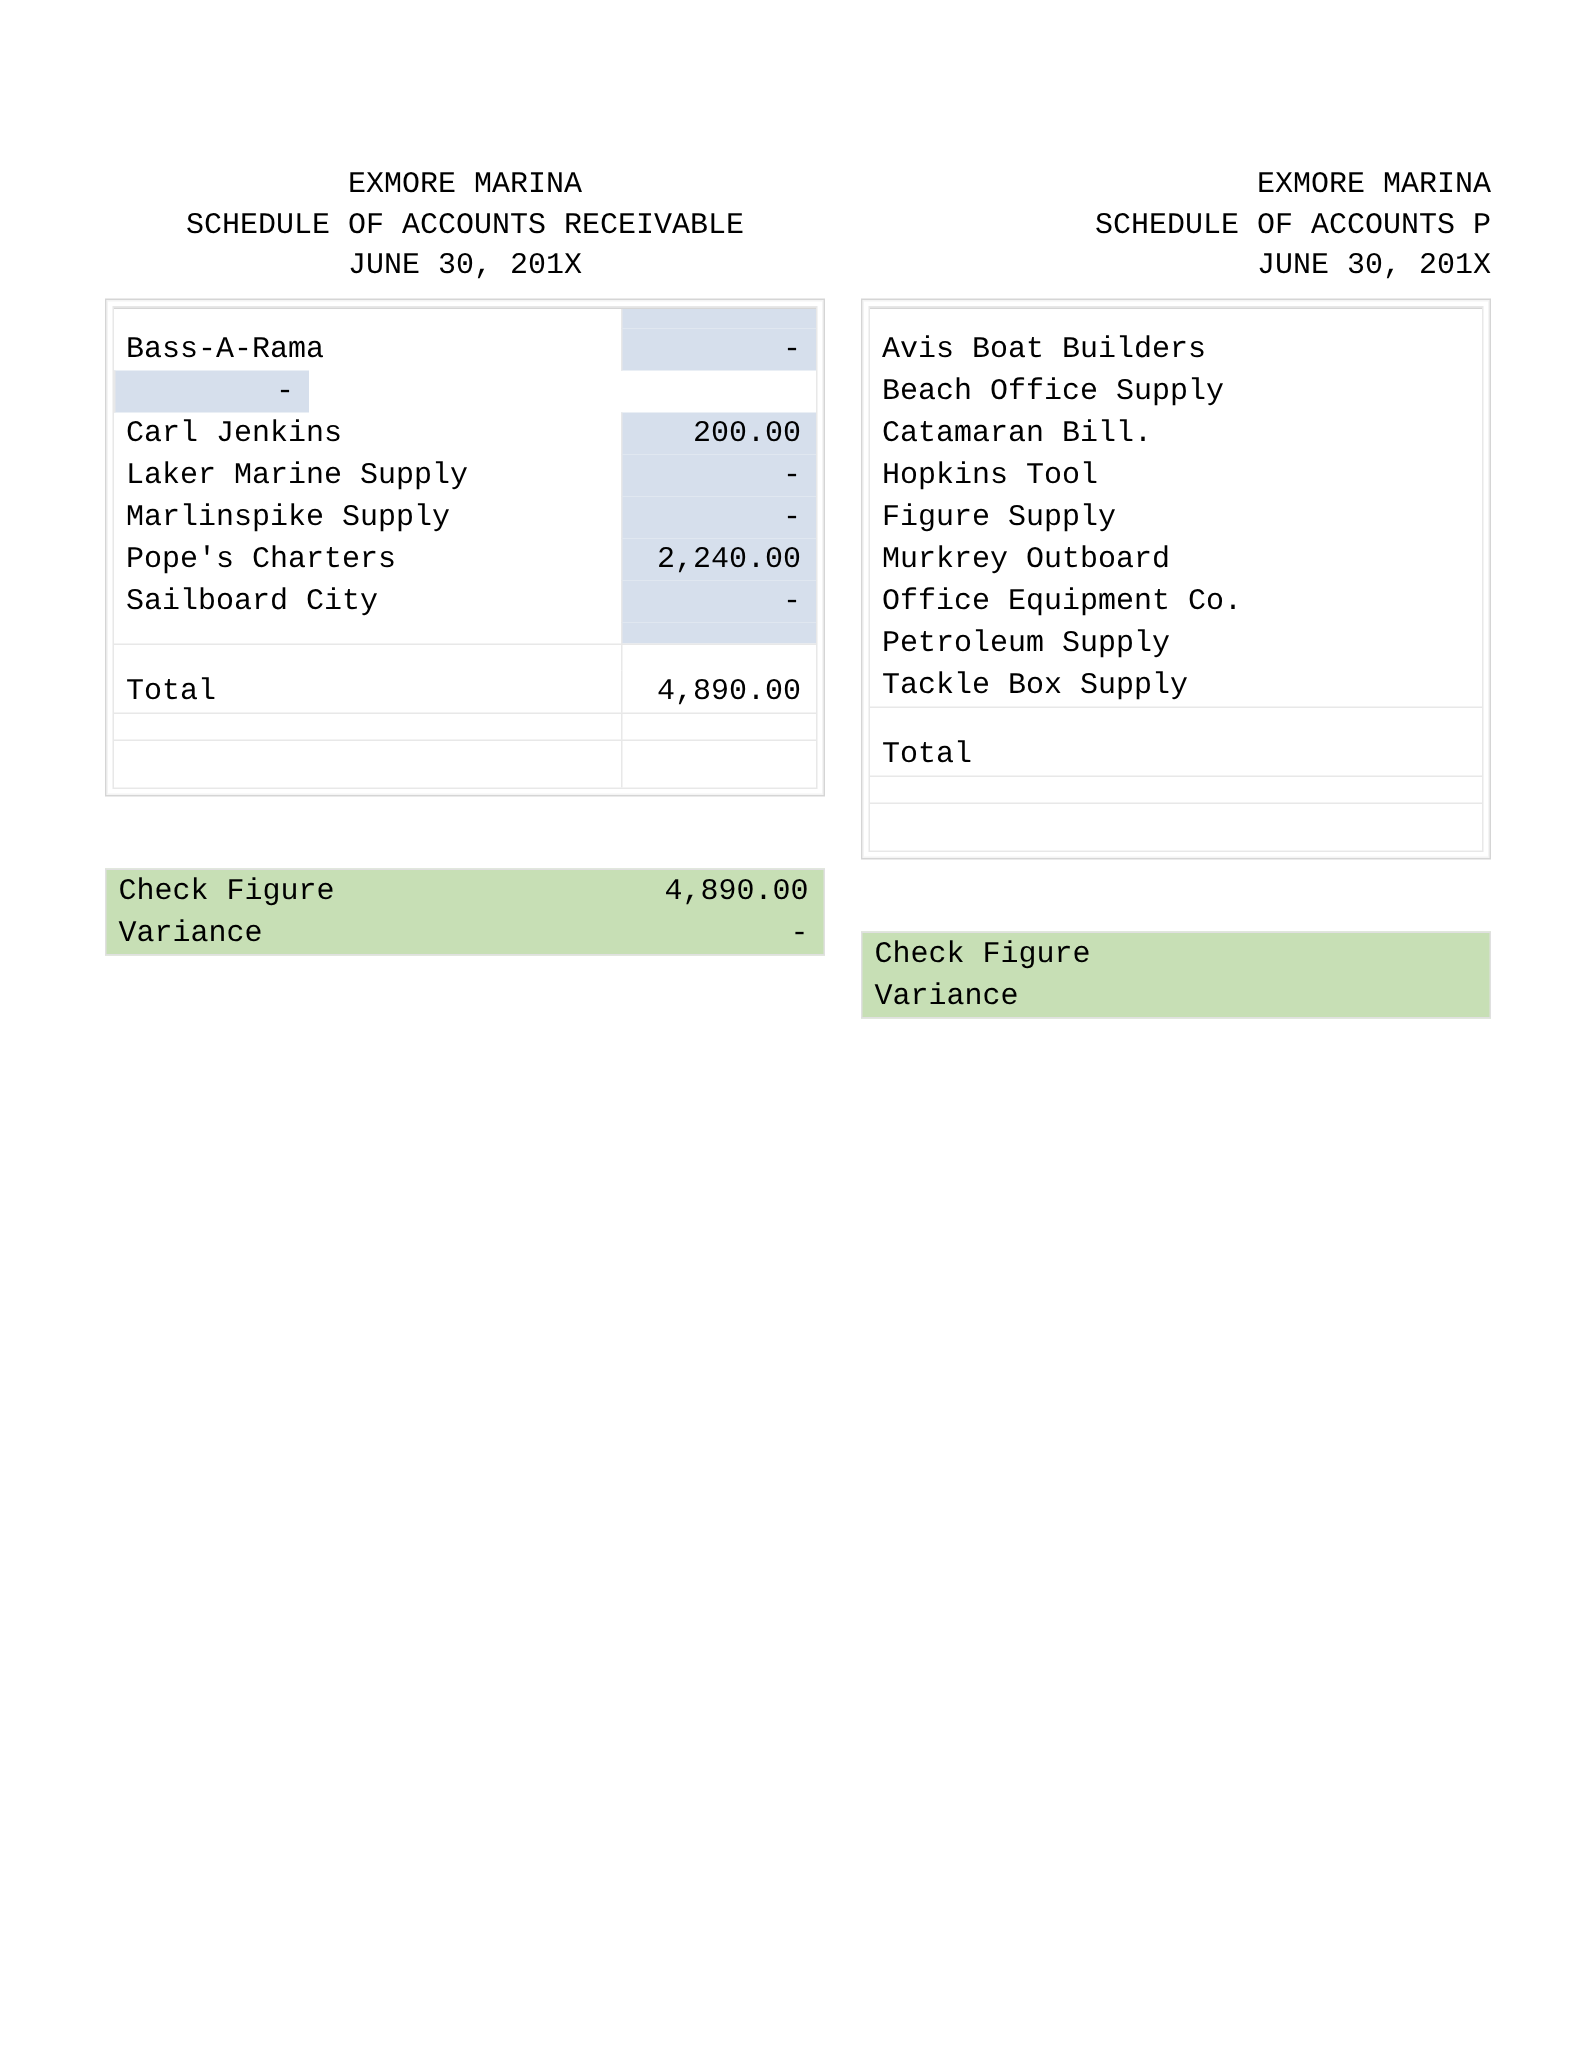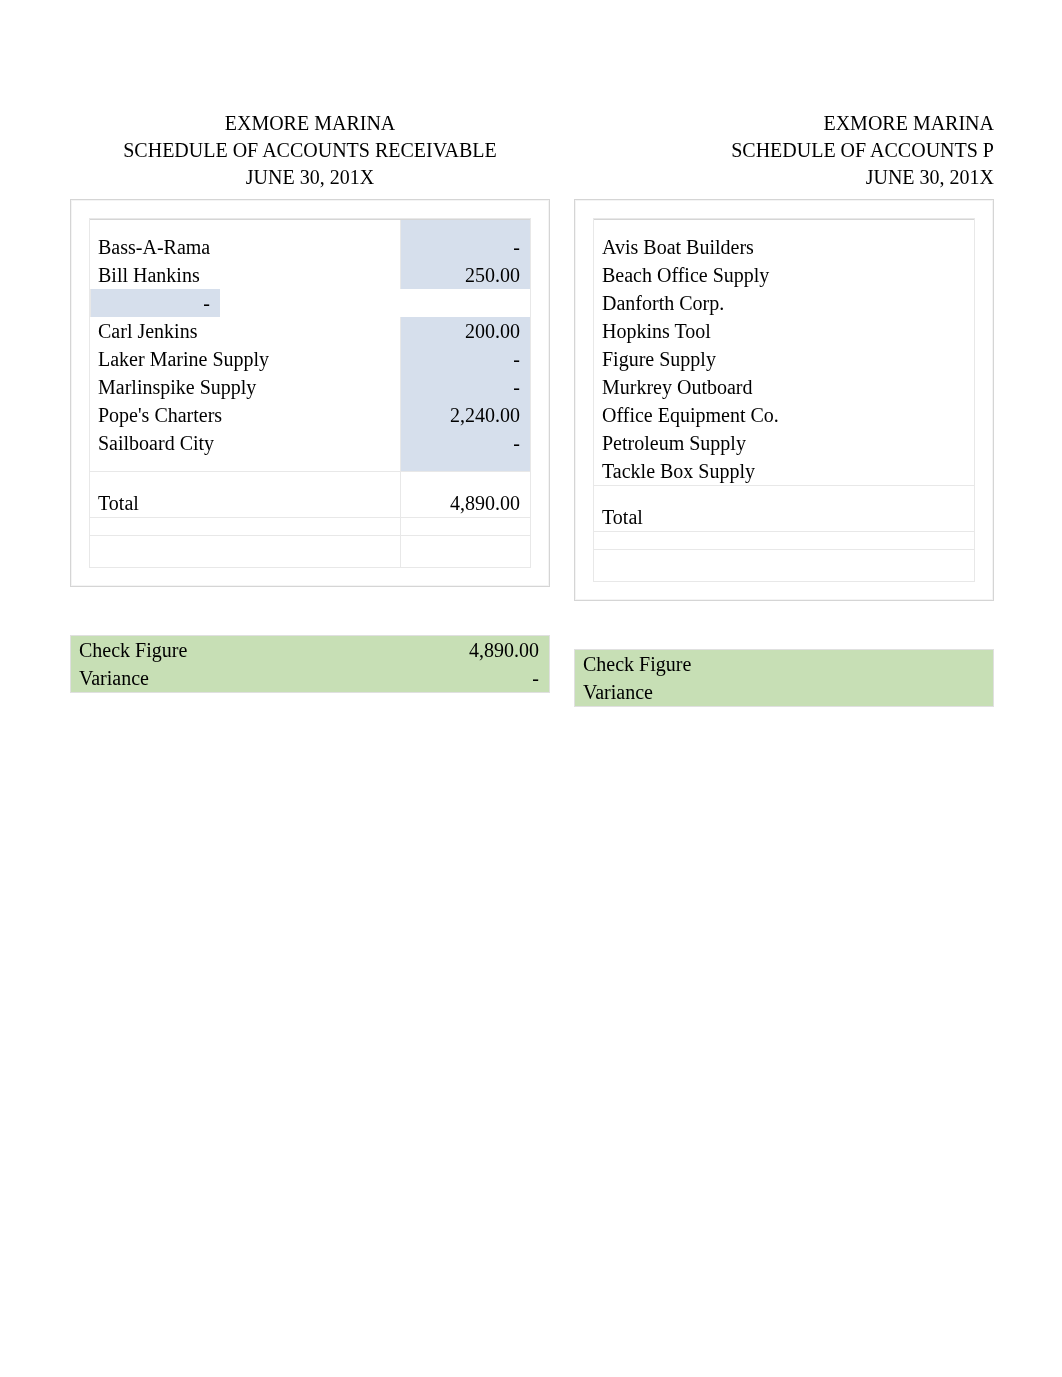--- a/index.html
+++ b/index.html
@@ -10,36 +10,37 @@
     height: 1377px;
     font-family: "Times New Roman", Times, serif;
     font-size: 20px;
     color: #000;
     background: #fff;
   }
   .page {
     padding: 110px 40px 0 70px;
     display: flex;
     gap: 24px;
+    font-family: Liberation Mono, monospace;
   }
   .column {
     flex-shrink: 0;
   }
   .col-left { width: 480px; }
   .col-right { width: 420px; }
   .hdr {
     text-align: center;
     line-height: 1.35;
     margin-bottom: 8px;
   }
   .sched-box {
     border: 1px solid #d5d5d5;
     background: #fff;
     box-shadow: inset 0 0 0 1px #f4f4f4;
-    padding: 18px;
+    padding: 4px;
   }
   .sched-inner {
     border: 1px solid #e8e8e8;
   }
   .row {
     display: flex;
     align-items: stretch;
     min-height: 28px;
   }
   .name-cell {
@@ -123,24 +124,20 @@
         <div class="spacer-row sep-top">
           <div class="spacer-left"></div>
           <div class="spacer-right val-fill"></div>
         </div>
 
         <div class="row">
             <div class="name-cell">Bass-A-Rama</div>
             <div class="val-cell val-fill">-</div>
           </div>
         <div class="row">
-            <div class="name-cell">Bill Hankins</div>
-            <div class="val-cell val-fill">250.00</div>
-          </div>
-        <div class="row">
             <div class="val-cell val-fill">-</div>
           </div>
         <div class="row">
             <div class="name-cell">Carl Jenkins</div>
             <div class="val-cell val-fill">200.00</div>
           </div>
         <div class="row">
             <div class="name-cell">Laker Marine Supply</div>
             <div class="val-cell val-fill">-</div>
           </div>
@@ -209,21 +206,21 @@
           <div class="spacer-left"></div>
         </div>
 
         <div class="row">
             <div class="name-cell">Avis Boat Builders</div>
           </div>
         <div class="row">
             <div class="name-cell">Beach Office Supply</div>
           </div>
         <div class="row">
-            <div class="name-cell">Danforth Corp.</div>
+            <div class="name-cell">Catamaran Bill.</div>
           </div>
         <div class="row">
             <div class="name-cell">Hopkins Tool</div>
           </div>
         <div class="row">
             <div class="name-cell">Figure Supply</div>
           </div>
         <div class="row">
             <div class="name-cell">Murkrey Outboard</div>
           </div>

